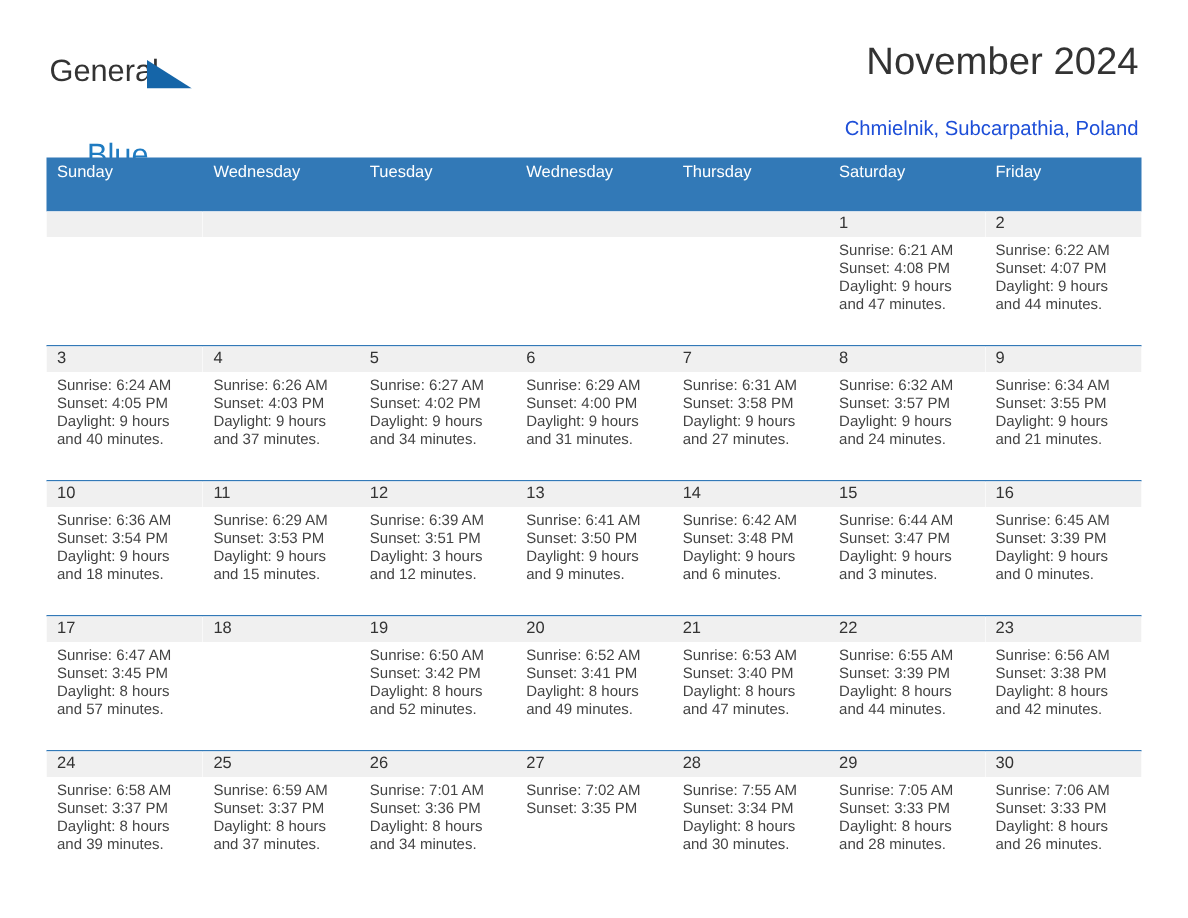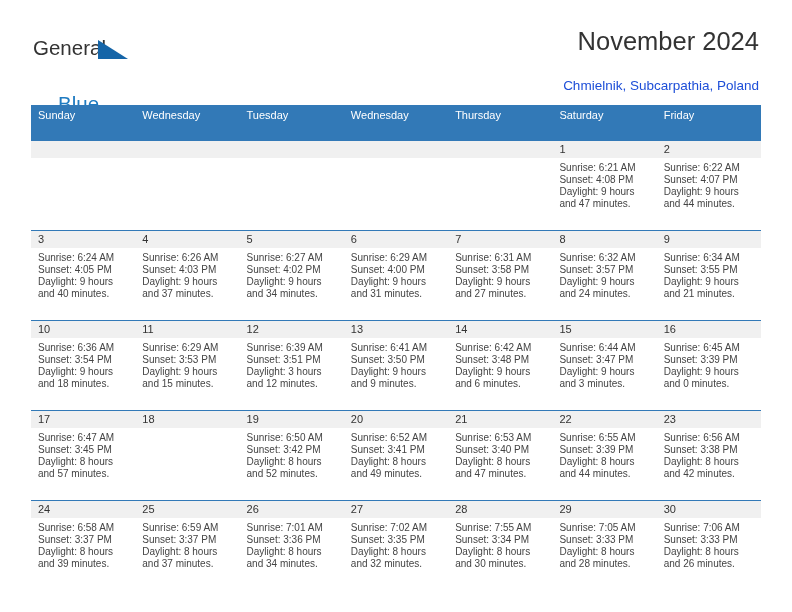--- a/index.html
+++ b/index.html
@@ -415,21 +415,20 @@
               <div>Sunrise: 7:01 AM</div>
               <div>Sunset: 3:36 PM</div>
               <div class="wrap">Daylight: 8 hours and 34 minutes.</div>
             </div>
           </div>
           <div class="day-cell">
             <div class="day-number-band">27</div>
             <div class="day-details">
               <div>Sunrise: 7:02 AM</div>
               <div>Sunset: 3:35 PM</div>
-              <div class="wrap">Daylight: 8 hours and 32 minutes.</div>
             </div>
           </div>
           <div class="day-cell">
             <div class="day-number-band">28</div>
             <div class="day-details">
               <div>Sunrise: 7:55 AM</div>
               <div>Sunset: 3:34 PM</div>
               <div class="wrap">Daylight: 8 hours and 30 minutes.</div>
             </div>
           </div>

